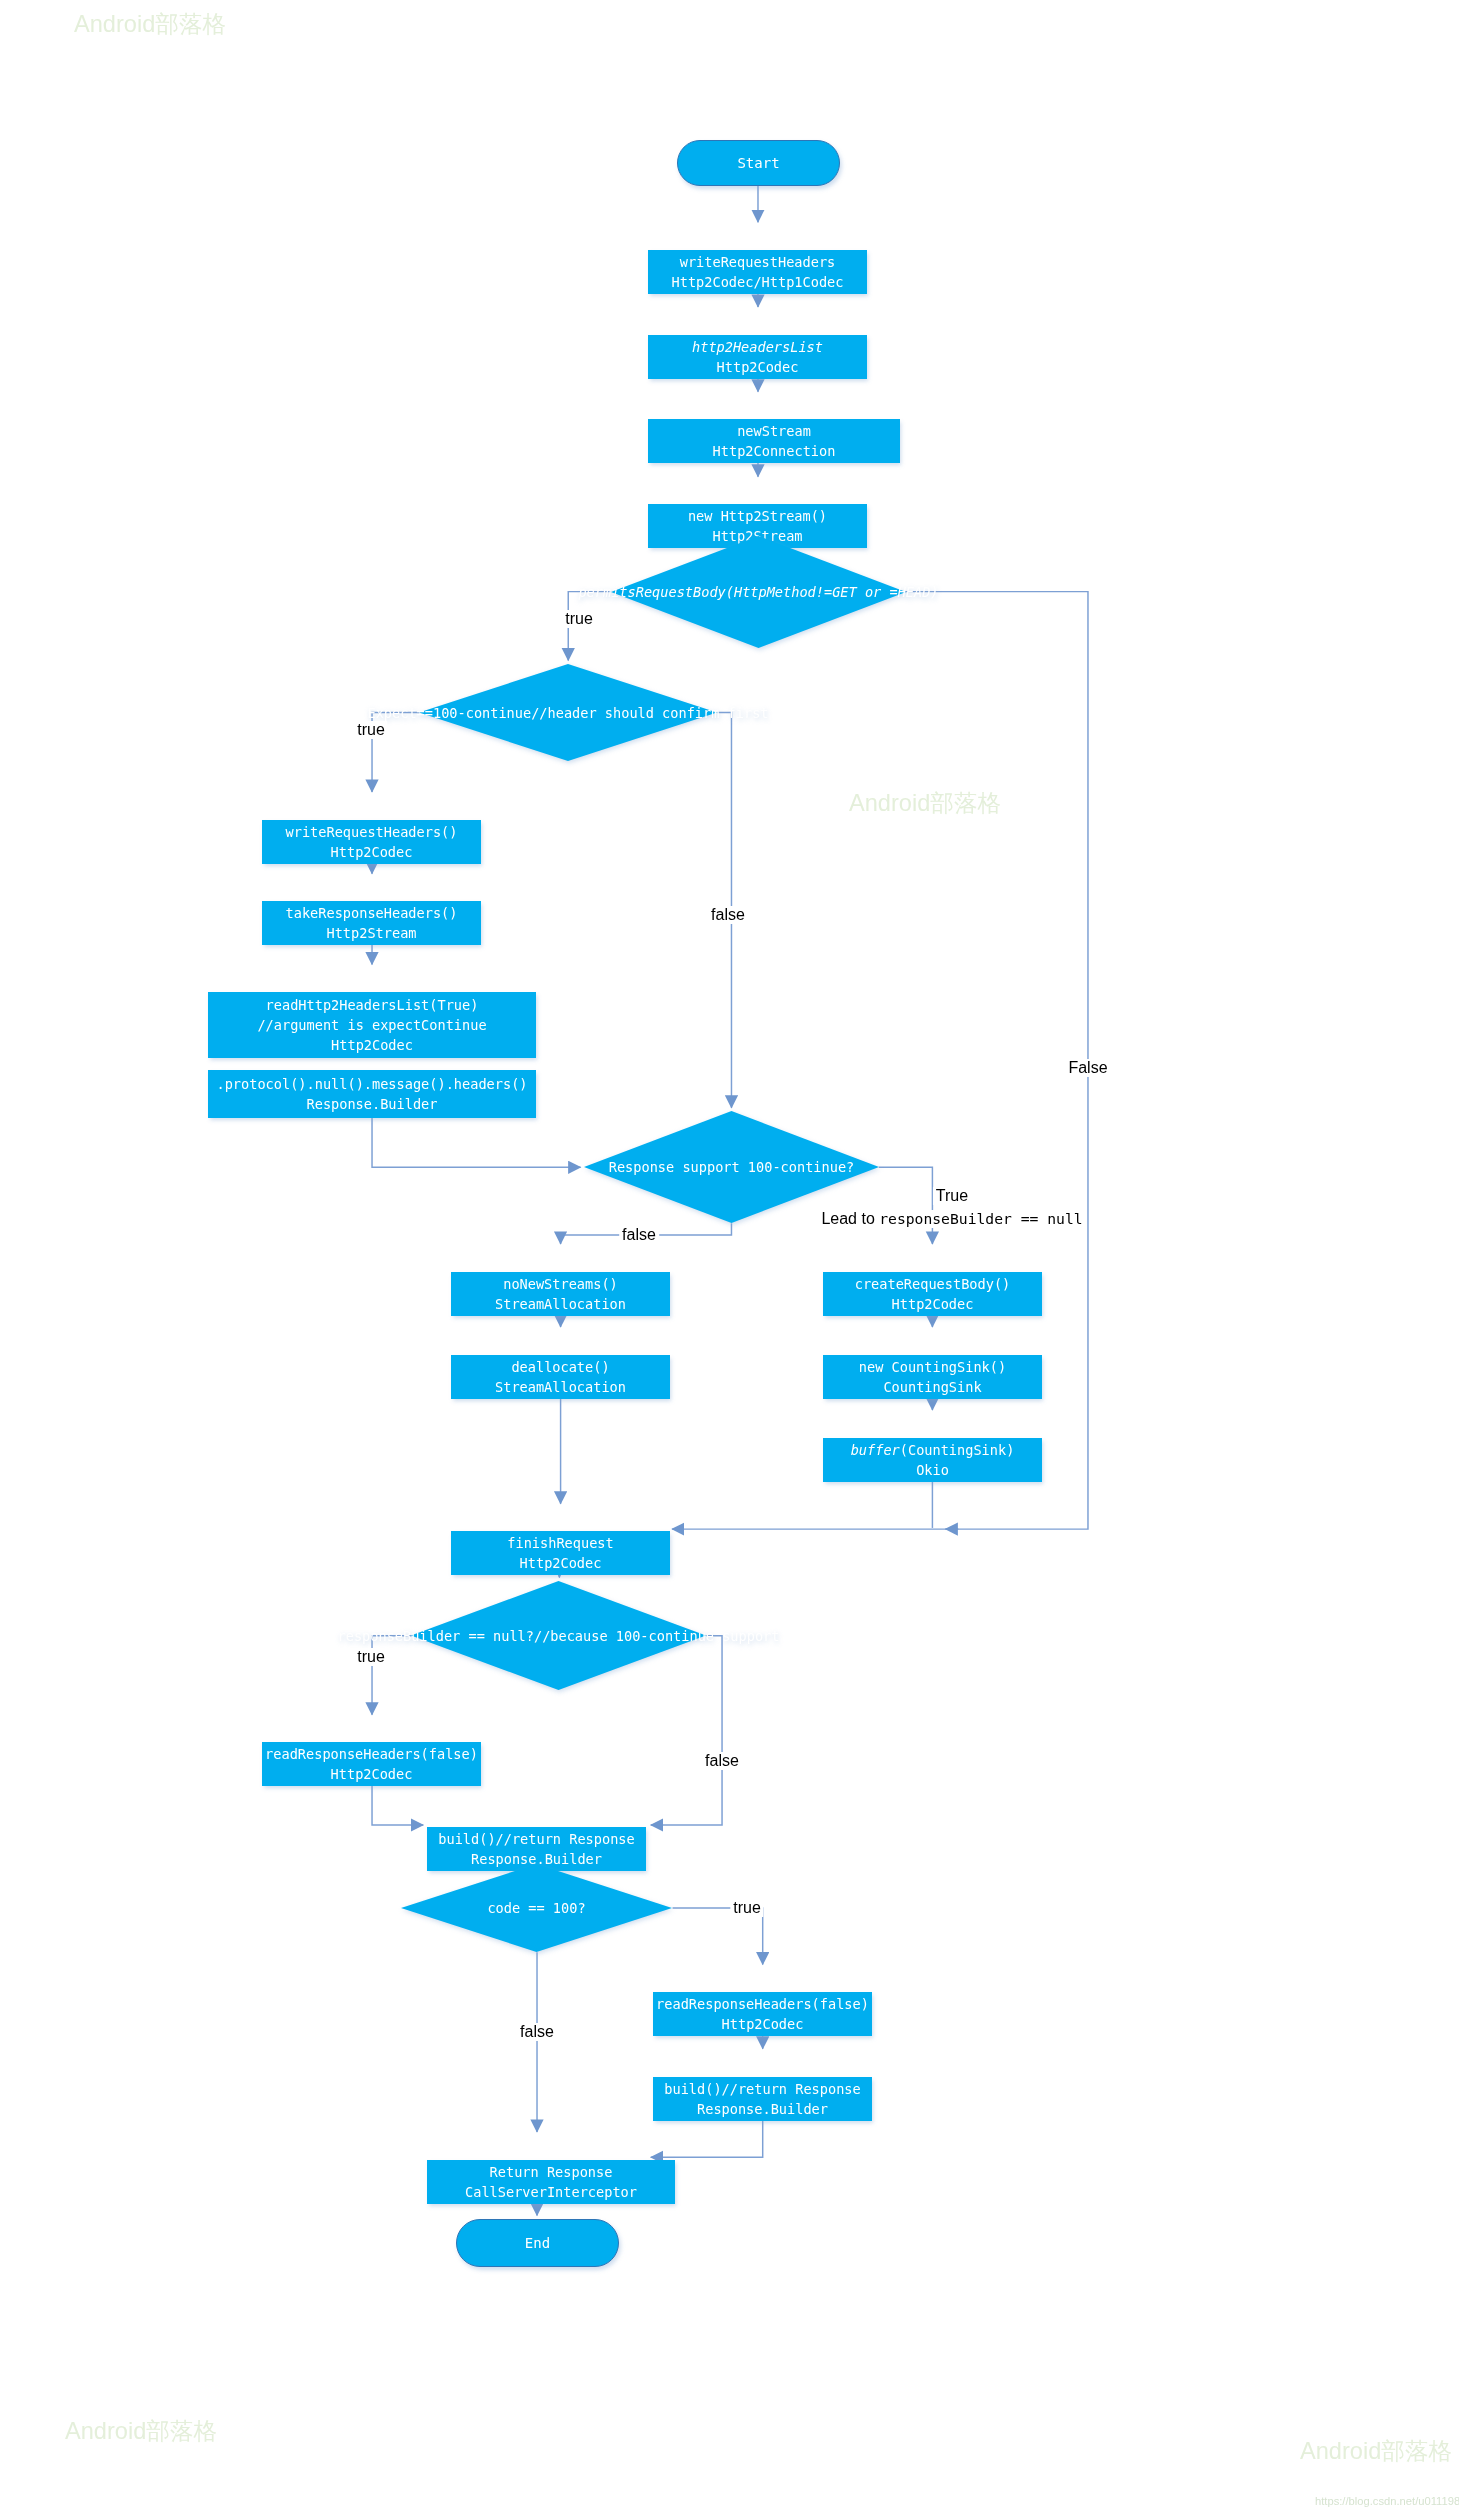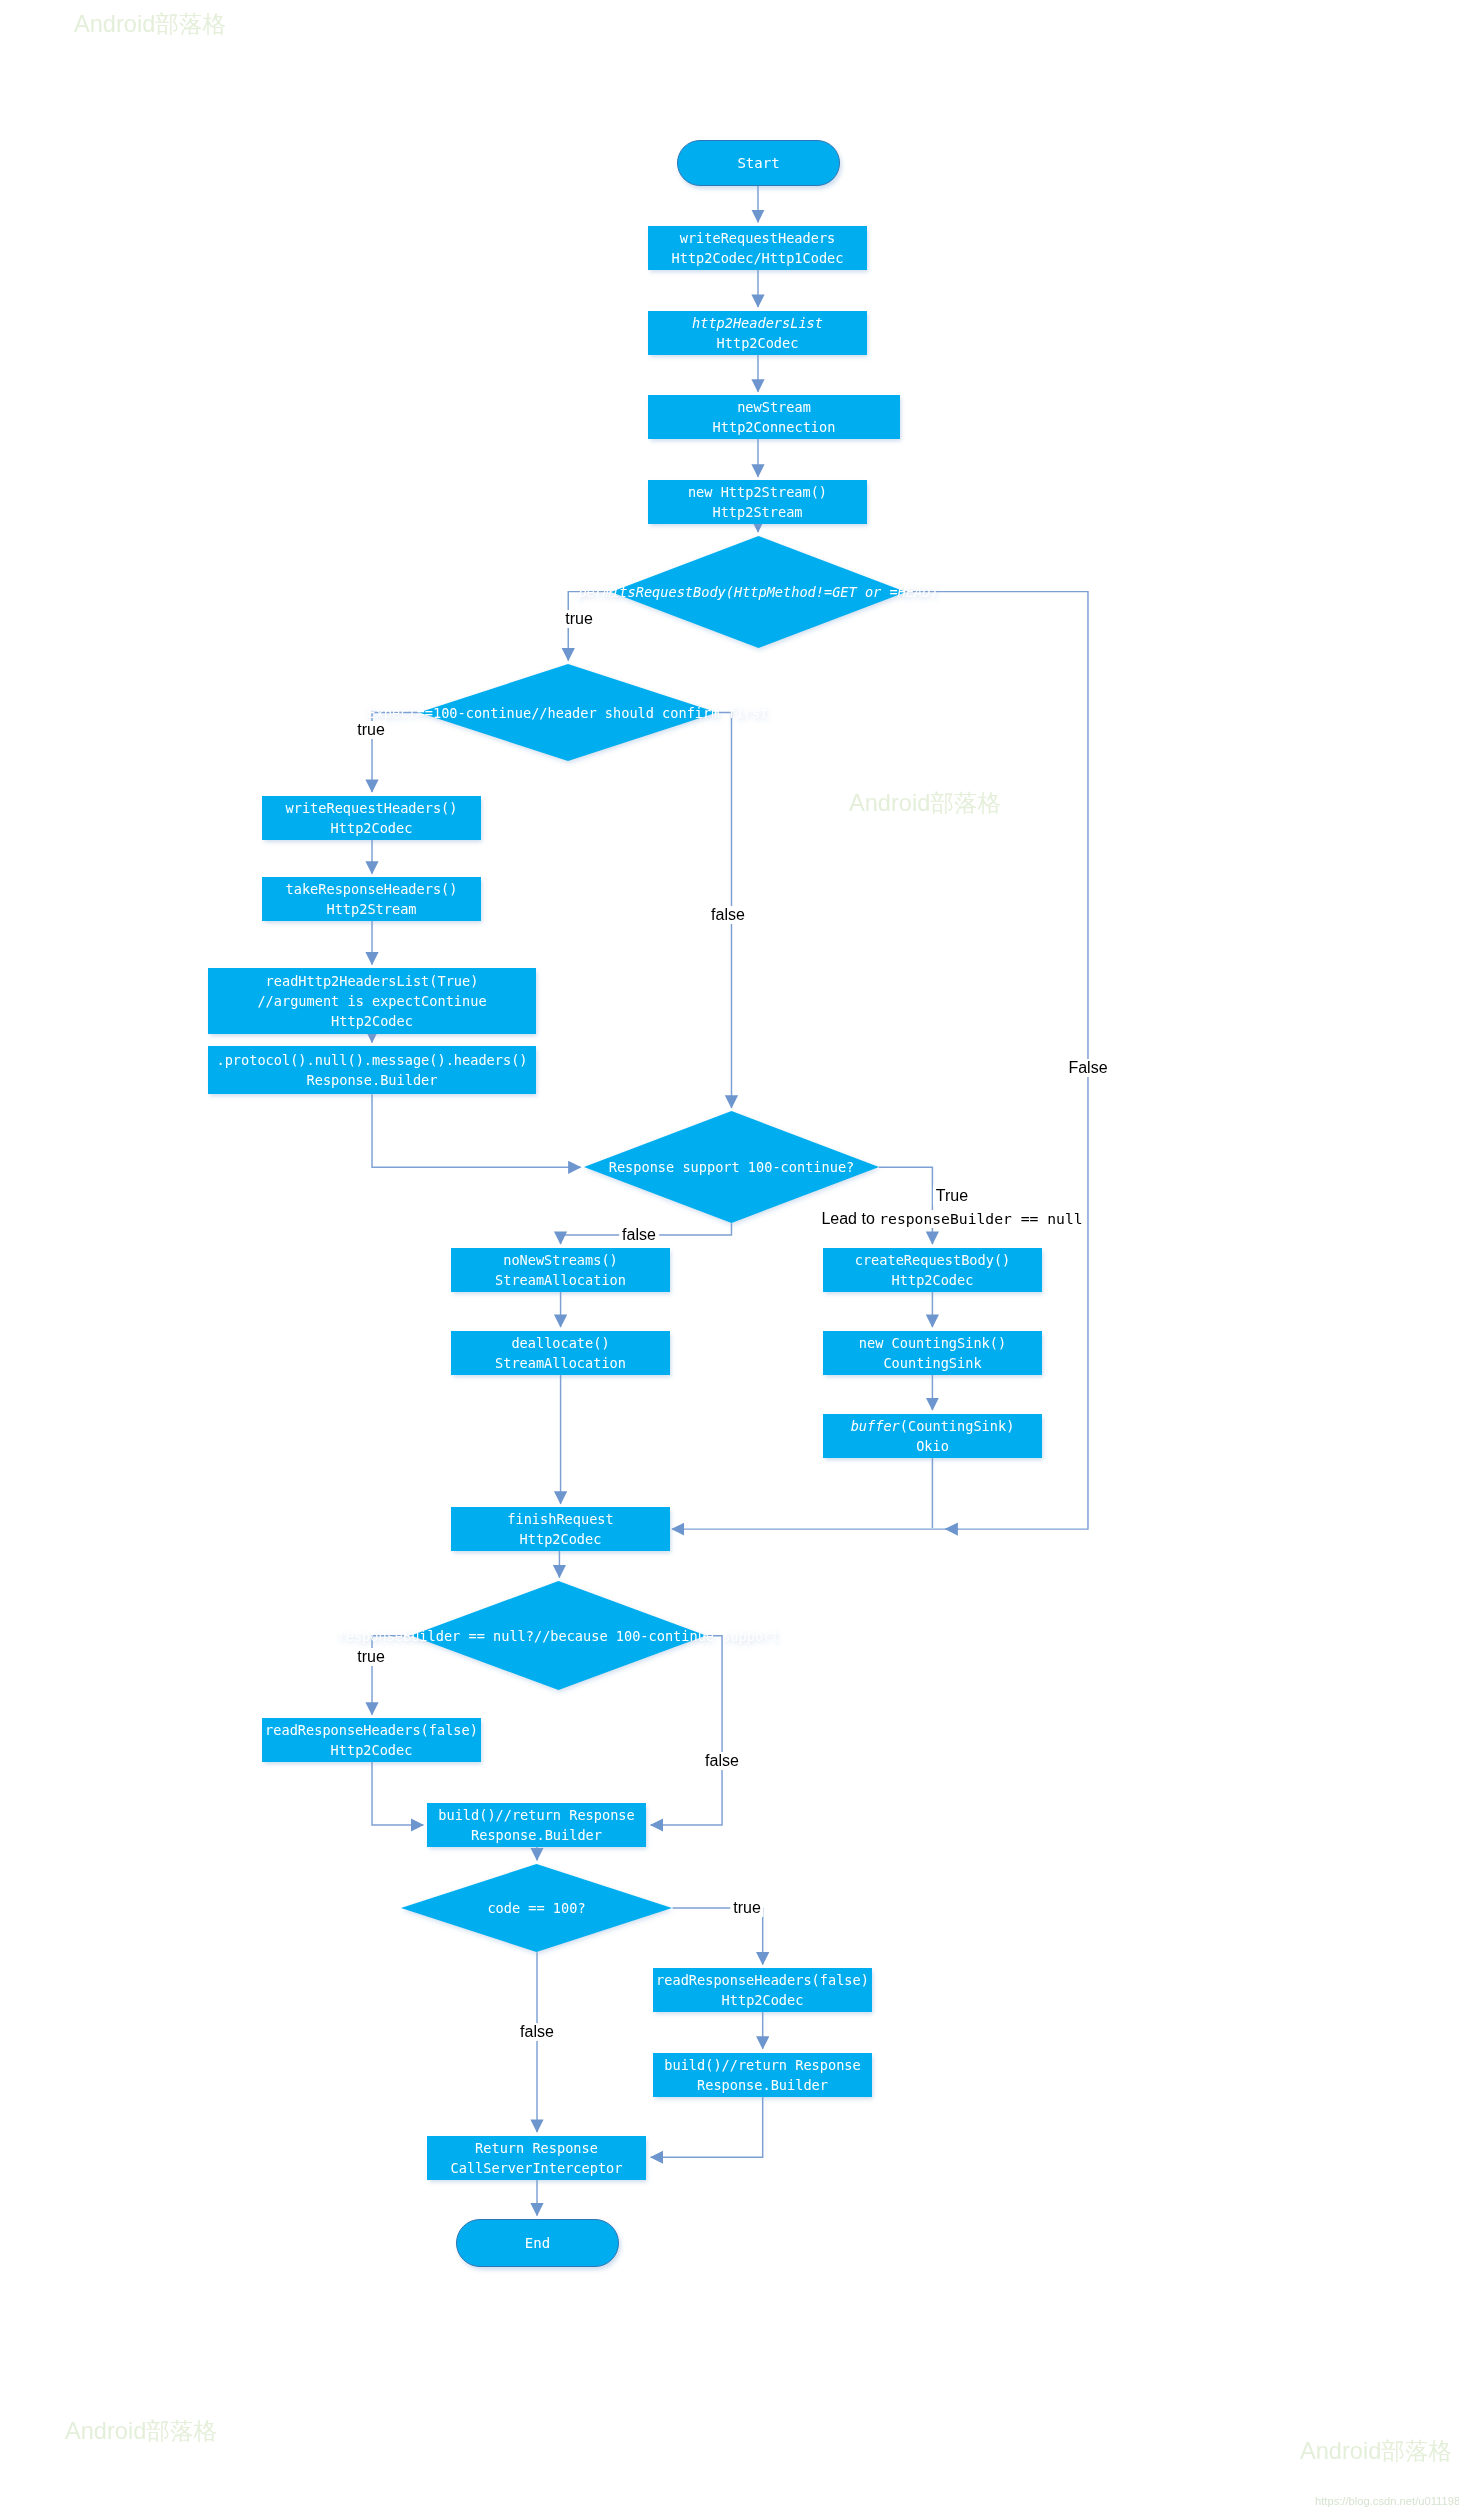--- a/index.html
+++ b/index.html
@@ -2,21 +2,21 @@
 <html style="font-size:9.4px"><head>
 <meta charset="utf-8">
 <style>
   html,body{margin:0;padding:0;background:#ffffff;}
   #canvas{position:relative;width:1460px;height:2512px;background:#fff;overflow:hidden;
           font-family:"DejaVu Sans Mono",monospace;}
   svg.edges{position:absolute;left:0;top:0;width:1460px;height:2512px;pointer-events:none;}
   .rect,.stadium{position:absolute;background:#00AEEF;color:#fff;display:flex;flex-direction:column;
         align-items:center;justify-content:center;
         box-shadow:1.8px 2.9px 4.1px rgba(130,165,210,.38);}
-  .rect{font-size:13.6px;line-height:20px;white-space:nowrap;}
+  .rect{font-size:13.6px;line-height:20px;white-space:nowrap;margin-top:24px;}
   .stadium{border:1.8px solid #2E75B6;border-radius:26px;font-size:14px;}
   .diamond{position:absolute;filter:drop-shadow(1.8px 2.9px 2.9px rgba(130,165,210,.38));}
   .diamond .shape{position:absolute;left:0;top:0;width:100%;height:100%;background:#00AEEF;
         clip-path:polygon(50% 0,100% 50%,50% 100%,0 50%);}
   .diamond .dtext{position:absolute;left:0;top:0;width:100%;height:100%;display:flex;flex-direction:row;
         align-items:center;justify-content:center;text-align:center;color:#fff;font-size:13.6px;
         line-height:20px;white-space:nowrap;}
   .it{font-style:italic;}
   .edge-label{position:absolute;transform:translate(-50%,-50%);background:#fff;color:#000000;
         font-family:"Liberation Sans",sans-serif;font-size:16px;padding:0 2.9px;white-space:nowrap;}
@@ -187,21 +187,21 @@
 
   <div class="rect" style="left:653px;top:1968px;width:219px;height:44px">
     <div>readResponseHeaders(false)</div>
     <div>Http2Codec</div>
   </div>
   <div class="rect" style="left:653px;top:2053px;width:219px;height:44px">
     <div>build()//return Response</div>
     <div>Response.Builder</div>
   </div>
 
-  <div class="rect" style="left:427px;top:2136px;width:219px;height:44px">
+  <div class="rect" style="left:427px;top:2136px;width:248px;height:44px">
     <div>Return Response</div>
     <div>CallServerInterceptor</div>
   </div>
 
   <div class="stadium" style="left:456px;top:2219px;width:161px;height:46px">
     <div>End</div>
   </div>
 
   <span class="edge-label" style="left:579px;top:619px">true</span>
   <span class="edge-label" style="left:1088px;top:1068px">False</span>

